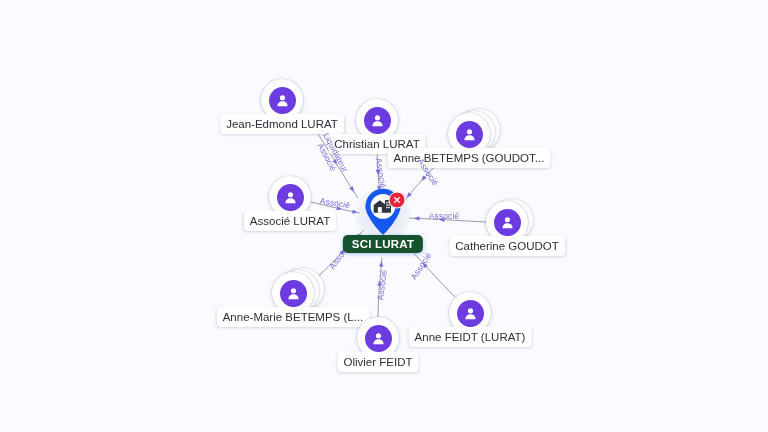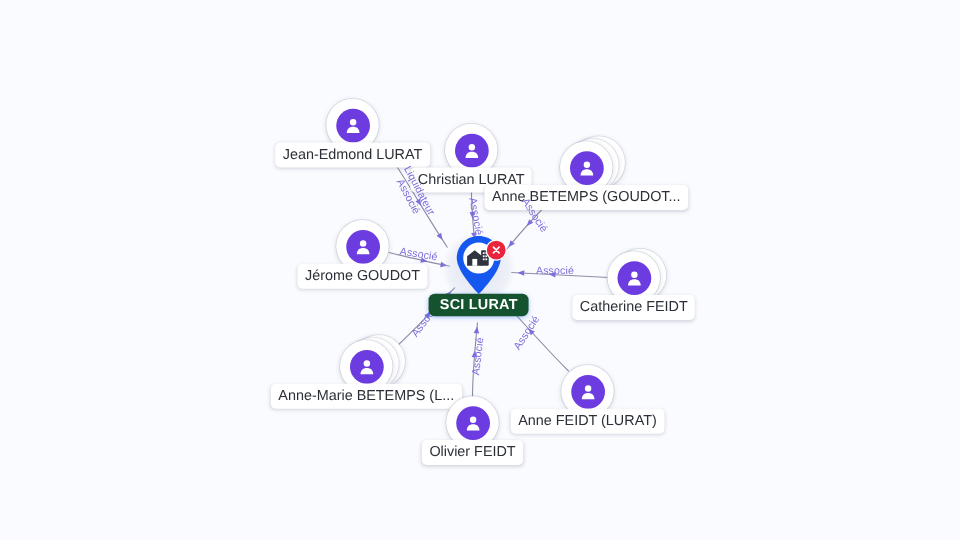--- a/index.html
+++ b/index.html
@@ -254,33 +254,33 @@
       </div>
       <div class="node" style="left: 290px; top: 197px;">
         <div class="node-circle">
           <span class="avatar">
             <svg width="15" height="15" viewBox="0 0 16 16">
               <circle cx="8" cy="5.1" r="2.75" fill="#ffffff"></circle>
               <path d="M2.6 14.2 C2.6 10.6 5.0 8.9 8 8.9 C11 8.9 13.4 10.6 13.4 14.2 Z" fill="#ffffff"></path>
             </svg>
           </span>
         </div>
-        <div class="node-label">Jérome GOUDOT</div>
+        <div class="node-label">Associé LURAT</div>
       </div>
       <div class="node" style="left: 507px; top: 222px;">
         <div class="stack-card s1"></div>
         <div class="node-circle">
           <span class="avatar">
             <svg width="15" height="15" viewBox="0 0 16 16">
               <circle cx="8" cy="5.1" r="2.75" fill="#ffffff"></circle>
               <path d="M2.6 14.2 C2.6 10.6 5.0 8.9 8 8.9 C11 8.9 13.4 10.6 13.4 14.2 Z" fill="#ffffff"></path>
             </svg>
           </span>
         </div>
-        <div class="node-label">Catherine FEIDT</div>
+        <div class="node-label">Catherine GOUDOT</div>
       </div>
       <div class="node" style="left: 293px; top: 293px;">
         <div class="stack-card s2"></div>
         <div class="stack-card s1"></div>
         <div class="node-circle">
           <span class="avatar">
             <svg width="15" height="15" viewBox="0 0 16 16">
               <circle cx="8" cy="5.1" r="2.75" fill="#ffffff"></circle>
               <path d="M2.6 14.2 C2.6 10.6 5.0 8.9 8 8.9 C11 8.9 13.4 10.6 13.4 14.2 Z" fill="#ffffff"></path>
             </svg>

